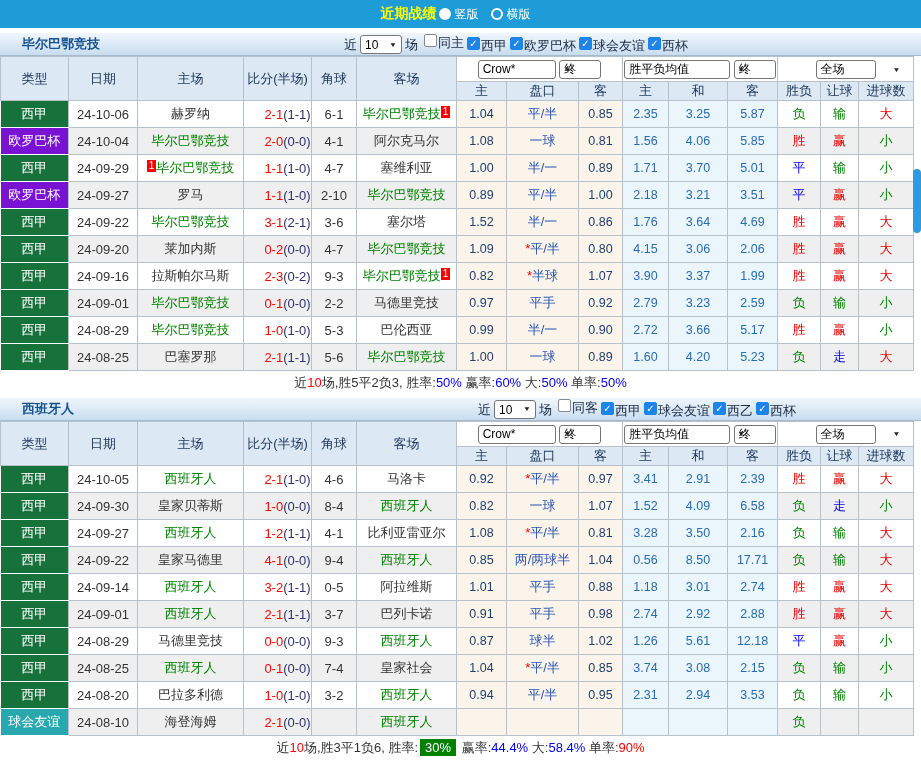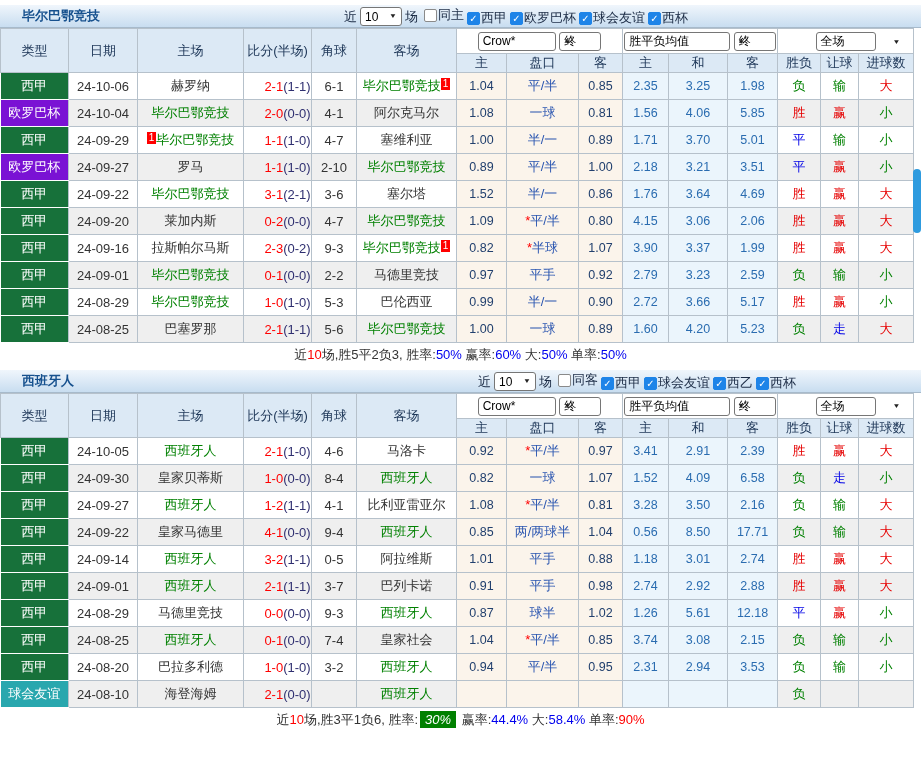--- a/index.html
+++ b/index.html
@@ -33,21 +33,21 @@
     background: #fff; border: 1px solid #767676; border-radius: 3px; height: 19px;
     padding: 0 4px; font-size: 12px; color: #000; cursor: default; }
   .select .arr { font-size: 8px; color: #222; margin-left: 4px; transform: scaleY(.8); }
   .sel-games { width: 42px; }
   .sel-odds { width: 78px; }
   .sel-state { width: 42px; }
   .sel-mean { width: 106px; }
   .sel-scope { width: 60px; }
 
   
-  .cb-item { display: inline-flex; align-items: center; margin-left: 3px; }
+  .cb-item { display: inline-flex; margin-left: 3px; }
   .cb { width: 13px; height: 13px; border: 1px solid #8a8a8a; background: #fff;
     display: inline-flex; align-items: center; justify-content: center;
     font-size: 10px; border-radius: 2px; margin-right: 1px; }
   .cb.on { background: #1e84e8; border-color: #1e84e8; color: #fff; }
 
   
   table { border-collapse: collapse; table-layout: fixed; width: 913px; }
   th, td { border: 1px solid #b6c1cb; text-align: center; overflow: hidden;
     white-space: nowrap; }
   th { background: #dce9f5; color: #20395a; font-weight: normal; font-size: 13px; }
@@ -65,31 +65,38 @@
   .badge { display: inline-block; background: #ff0000; color: #fff; font-size: 10px;
     line-height: 12px; padding: 0 2px; vertical-align: 3px; }
   td.oddsnum { color: #22406e; font-size: 12.5px; }
   .hstar { color: #ff0000; }
   .hcap { color: #2a55b0; }
   td.meannum { color: #2a6cb0; font-size: 12.5px; }
 
   
   .summary { height: 23px; display: flex; align-items: center; justify-content: center;
     font-size: 13px; color: #333; }
-  .sbadge { background: #008000; color: #fff; padding: 1px 5px; margin: 0 2px; font-style: italic; }
+  .sbadge { background: #008000; color: #fff; padding: 1px 5px; margin: 0 2px; }
 
   
   .scroll-thumb { position: absolute; right: 0; top: 169px; width: 8px; height: 64px;
     background: #2e9bdf; border-radius: 4px; }
 </style>
 </head>
 <body>
 
 <div class="page">
 
+  <div class="topbar">
+    <span class="topbar-title">近期战绩</span>
+    <span class="radio on"></span>
+    <span class="radio-label">竖版</span>
+    <span class="radio"></span>
+    <span class="radio-label">横版</span>
+  </div>
 
   <div class="gap5"></div>
 
   <div class="section sec0">
     <div class="section-bar">
       <span class="team-name">毕尔巴鄂竞技</span>
       <div class="filters">
         <span>近</span>
         <span class="select sel-games">
             <span>10</span>
@@ -185,21 +192,21 @@
             <td>24-10-06</td>
             <td><span>赫罗纳</span></td>
             <td><span class="sc-main">2-1</span><span class="sc-half">(1-1)</span></td>
             <td>6-1</td>
             <td><span class="focus-team">毕尔巴鄂竞技</span><span class="badge">1</span></td>
             <td class="creambg oddsnum">1.04</td>
             <td class="creambg "><span class="hcap">平/半</span></td>
             <td class="creambg oddsnum">0.85</td>
             <td class="bluebg meannum">2.35</td>
             <td class="bluebg meannum">3.25</td>
-            <td class="bluebg meannum">1.98</td>
+            <td class="bluebg meannum">5.87</td>
             <td style="color: rgb(0, 128, 0);">负</td>
             <td style="color: rgb(0, 128, 0);">输</td>
             <td style="color: rgb(230, 0, 0);">大</td>
           </tr>
           <tr class="alt">
             <td class="type" style="background: rgb(122, 18, 212);">欧罗巴杯</td>
             <td>24-10-04</td>
             <td><span class="focus-team">毕尔巴鄂竞技</span></td>
             <td><span class="sc-main">2-0</span><span class="sc-half">(0-0)</span></td>
             <td>4-1</td>

